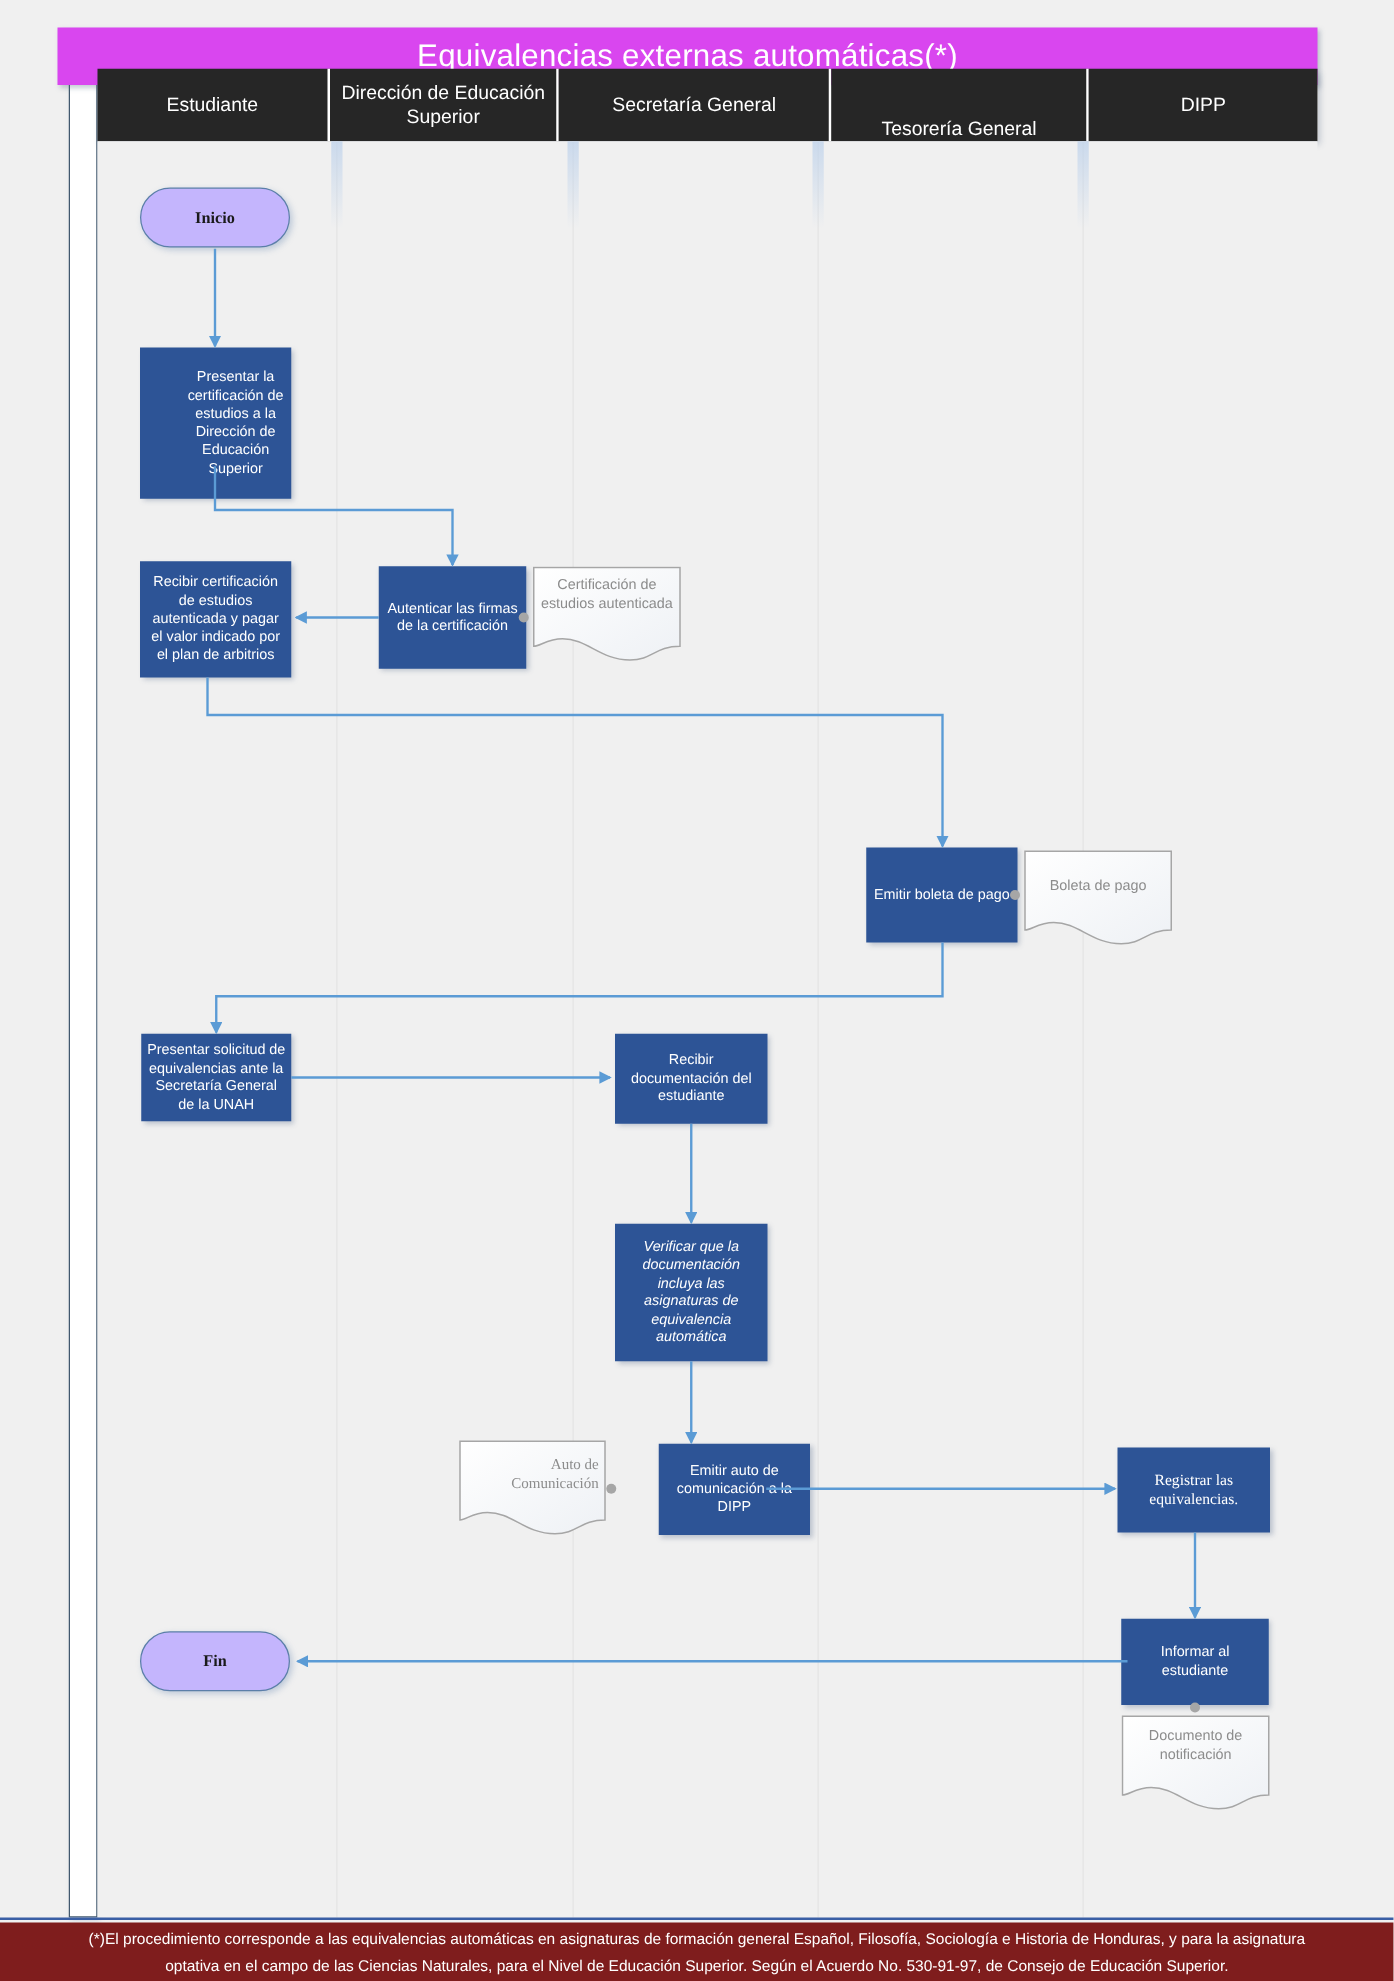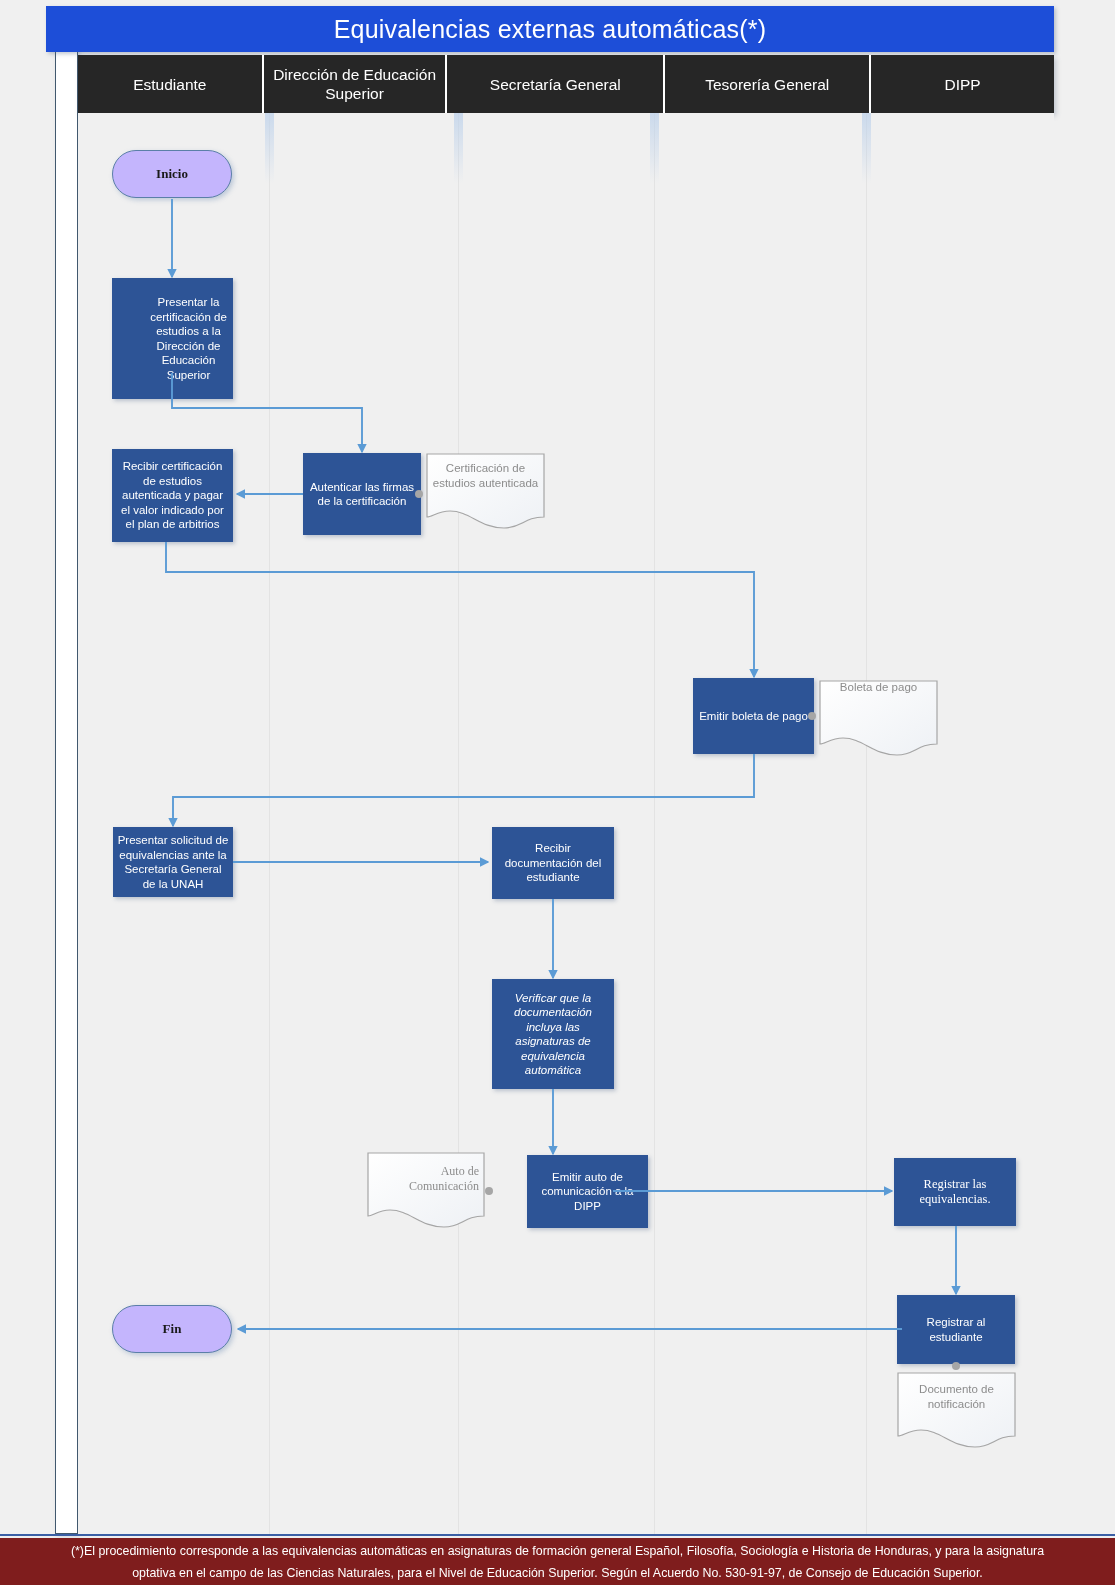--- a/index.html
+++ b/index.html
@@ -30,24 +30,24 @@
     background: #ffffff;
     border: 1px solid #41586e;
     box-sizing: border-box;
     box-shadow: 2px 2px 4px rgba(90,120,160,0.25);
   }
 
   
   #title-bar {
     position: absolute;
     left: 46px;
-    top: 6px;
+    top: 22px;
     width: 1008px;
     height: 46px;
-    background: #1d4ed8;
+    background: #d946ef;
     box-sizing: border-box;
     display: flex;
     align-items: center;
     justify-content: center;
     box-shadow: 2px 2px 4px rgba(80,100,130,0.35);
   }
   #title-bar .title-text {
     color: #ffffff;
     font-size: 25px;
     letter-spacing: .2px;
@@ -230,21 +230,21 @@
   <div id="lane-headers">
     <div class="lane-head" style="width:191px;">
       <span>Estudiante</span>
     </div>
     <div class="lane-head" style="width:189px;">
       <span>Dirección de Educación Superior</span>
     </div>
     <div class="lane-head" style="width:224px;">
       <span>Secretaría General</span>
     </div>
-    <div class="lane-head" style="width:212px;">
+    <div class="lane-head" style="width:212px;align-items:flex-end;">
       <span>Tesorería General</span>
     </div>
     <div class="lane-head" style="width:188px;">
       <span>DIPP</span>
     </div>
   </div>
 
   <div id="pool-body">
     <div class="lane-divider" style="left:191px;"></div>
     <div class="lane-divider" style="left:380px;"></div>
@@ -318,21 +318,21 @@
   <div class="node process" style="left:693px; top:678px; width:121px; height:76px;">
     <span>Emitir boleta de pago</span>
   </div>
 
   <div class="assoc-dot" style="left:808px; top:712px;"></div>
 
   <div class="node docshape" style="left:819px; top:680px; width:119px; height:76px;">
     <svg class="doc-svg" viewBox="0 0 119 76" preserveAspectRatio="none">
       <path d="M1,1 L118,1 L118,64 C 98,64 96,75 78,75 C 54,75 44,58 24,58 C 12,58 6,64 1,64 Z" fill="url(#docgrad1)" stroke="#a6a6a6" stroke-width="1.2"></path>
     </svg>
-    <span class="doc-label" style="">Boleta de pago</span>
+    <span class="doc-label" style="padding-top:22px;">Boleta de pago</span>
   </div>
 
   <div class="node process" style="left:113px; top:827px; width:120px; height:70px;">
     <span>Presentar solicitud de equivalencias ante la Secretaría General de la UNAH</span>
   </div>
 
   <div class="node process" style="left:492px; top:827px; width:122px; height:72px;">
     <span>Recibir documentación del estudiante</span>
   </div>
 
@@ -351,21 +351,21 @@
 
   <div class="node process" style="left:493px; top:1155px; width:121px; height:73px;margin-left:34px;">
     <span>Emitir auto de comunicación a la DIPP</span>
   </div>
 
   <div class="node process serif" style="left:894px; top:1158px; width:122px; height:68px;">
     <span>Registrar las equivalencias.</span>
   </div>
 
   <div class="node process" style="left:897px; top:1295px; width:118px; height:69px;">
-    <span>Registrar al estudiante</span>
+    <span>Informar al estudiante</span>
   </div>
 
   <div class="assoc-dot" style="left:952px; top:1362px;"></div>
 
   <div class="node docshape" style="left:897px; top:1372px; width:119px; height:76px;">
     <svg class="doc-svg" viewBox="0 0 119 76" preserveAspectRatio="none">
       <path d="M1,1 L118,1 L118,64 C 98,64 96,75 78,75 C 54,75 44,58 24,58 C 12,58 6,64 1,64 Z" fill="url(#docgrad1)" stroke="#a6a6a6" stroke-width="1.2"></path>
     </svg>
     <span class="doc-label" style="padding-top:10px;">Documento de notificación</span>
   </div>

